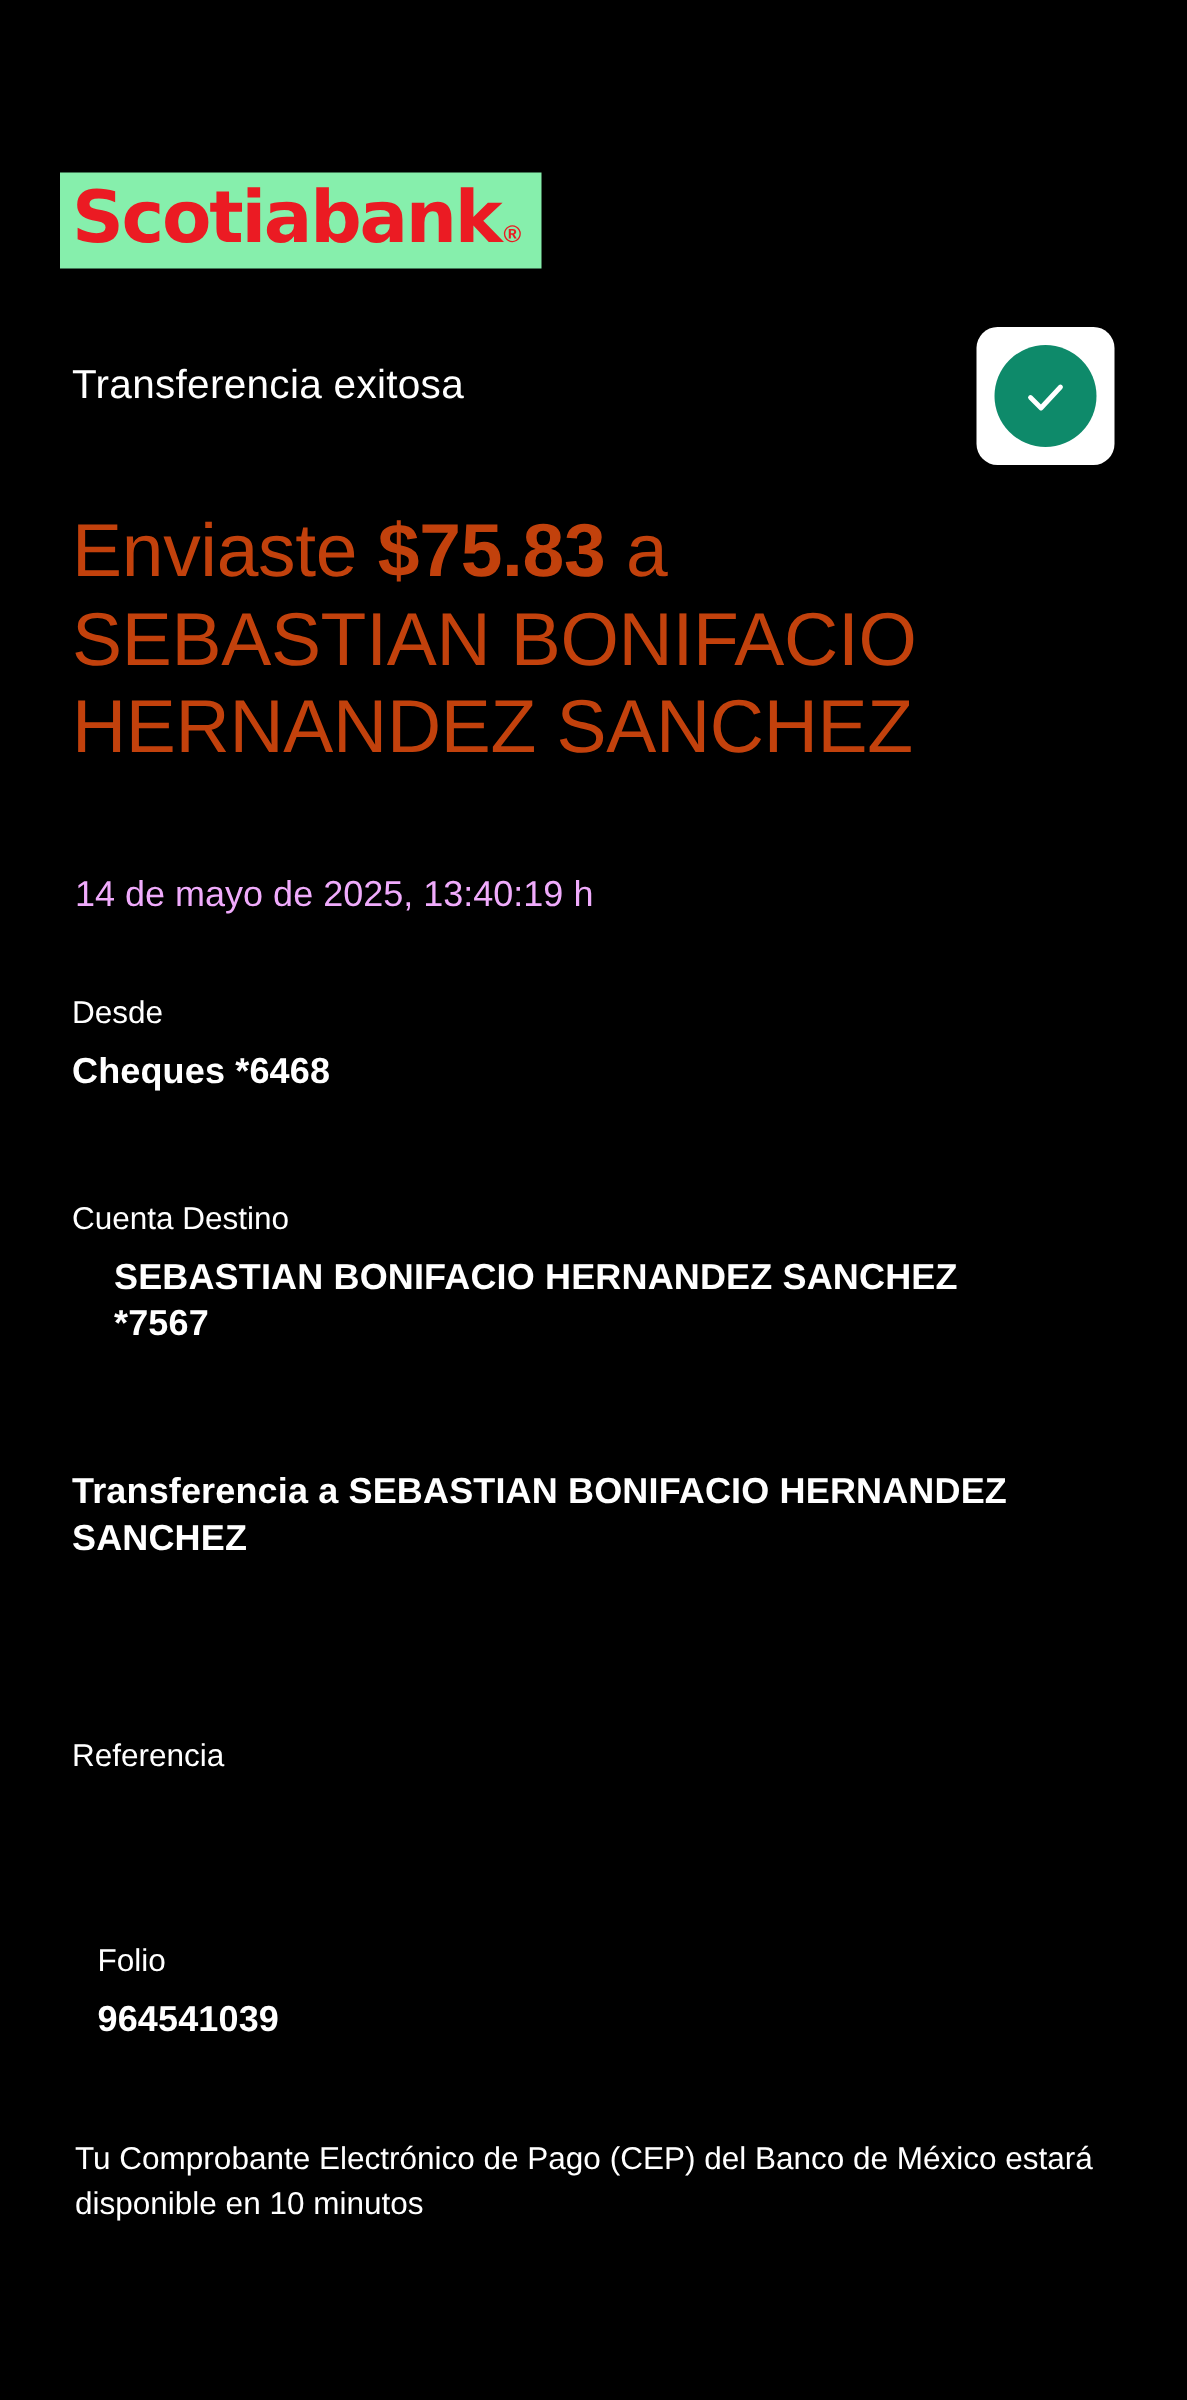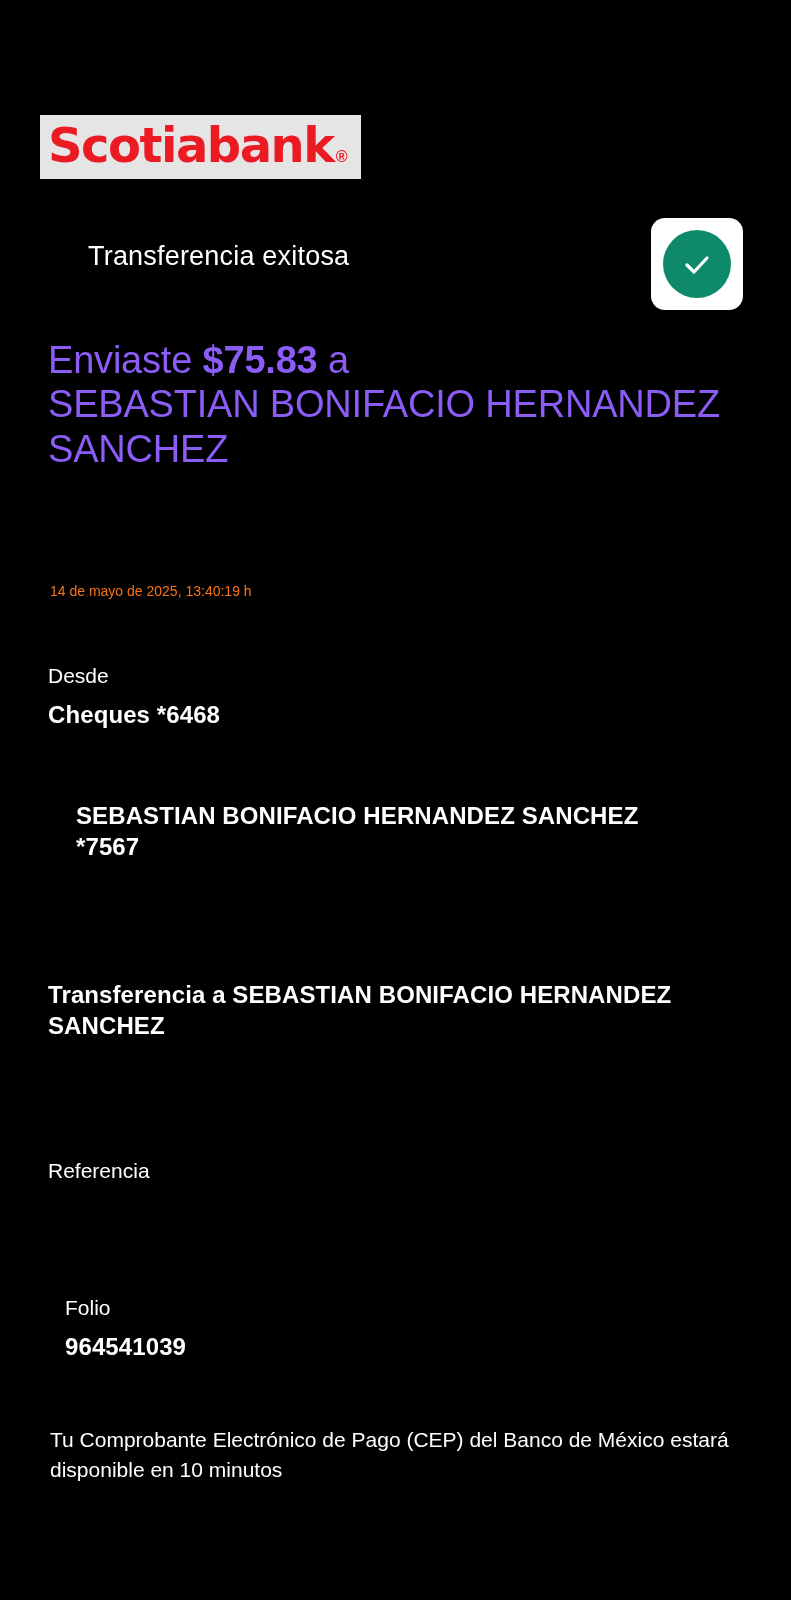--- a/index.html
+++ b/index.html
@@ -20,21 +20,21 @@
     position: absolute;
     inset: 0;
     background: #000000;
   }
 
   
   .logo-wrap {
     position: absolute;
     left: 40px;
     top: 115px;
-    background: #e5e5e5;
+    background: #86efac;
     padding: 6px 14px 10px 8px;
     display: inline-flex;
     align-items: baseline;
   }
   .logo-text {
     color: #eb1b23;
     font-size: 48px;
     font-weight: bold;
     letter-spacing: -1.5px;
     line-height: 1;
@@ -48,21 +48,20 @@
     line-height: 1;
   }
 
   
   .status-row {
     position: absolute;
     left: 48px;
     top: 240px;
     right: 40px;
     height: 48px;
-    margin-left: 40px;
   }
   .status-title {
     font-size: 27px;
     color: #ffffff;
     letter-spacing: 0.2px;
     line-height: 1.2;
   }
   .check-badge {
     position: absolute;
     right: 8px;
@@ -85,35 +84,35 @@
     justify-content: center;
   }
   .check-circle svg { display: block; }
 
   
   .headline {
     position: absolute;
     left: 48px;
     top: 338px;
     width: 680px;
-    font-size: 38px;
+    font-size: 50px;
     line-height: 1.17;
-    color: #8b5cf6;
+    color: #c2410c;
     letter-spacing: -0.2px;
   }
   .headline .amount { font-weight: bold; }
   .headline .recipient { display: block; }
 
   
   .datetime {
     position: absolute;
     left: 50px;
     top: 583px;
-    font-size: 14px;
-    color: #f97316;
+    font-size: 24px;
+    color: #f0abfc;
   }
 
   
   .detail {
     position: absolute;
     left: 48px;
     width: 690px;
   }
   .detail .label {
     font-size: 21px;
@@ -182,20 +181,21 @@
   </div>
 
   <div class="datetime">14 de mayo de 2025, 13:40:19 h</div>
 
   <div class="detail" id="block-desde">
     <div class="label">Desde</div>
     <div class="value">Cheques *6468</div>
   </div>
 
   <div class="detail" id="block-destino">
+    <div class="label">Cuenta Destino</div>
     <div class="value light"><span class="value-inline">SEBASTIAN BONIFACIO HERNANDEZ SANCHEZ</span><span class="value-gap"></span><span class="value-inline">*7567</span></div>
   </div>
 
   <div class="detail" id="block-concepto">
     <div class="value">Transferencia a SEBASTIAN BONIFACIO HERNANDEZ SANCHEZ</div>
   </div>
 
   <div class="detail" id="block-referencia">
     <div class="label">Referencia</div>
   </div>

